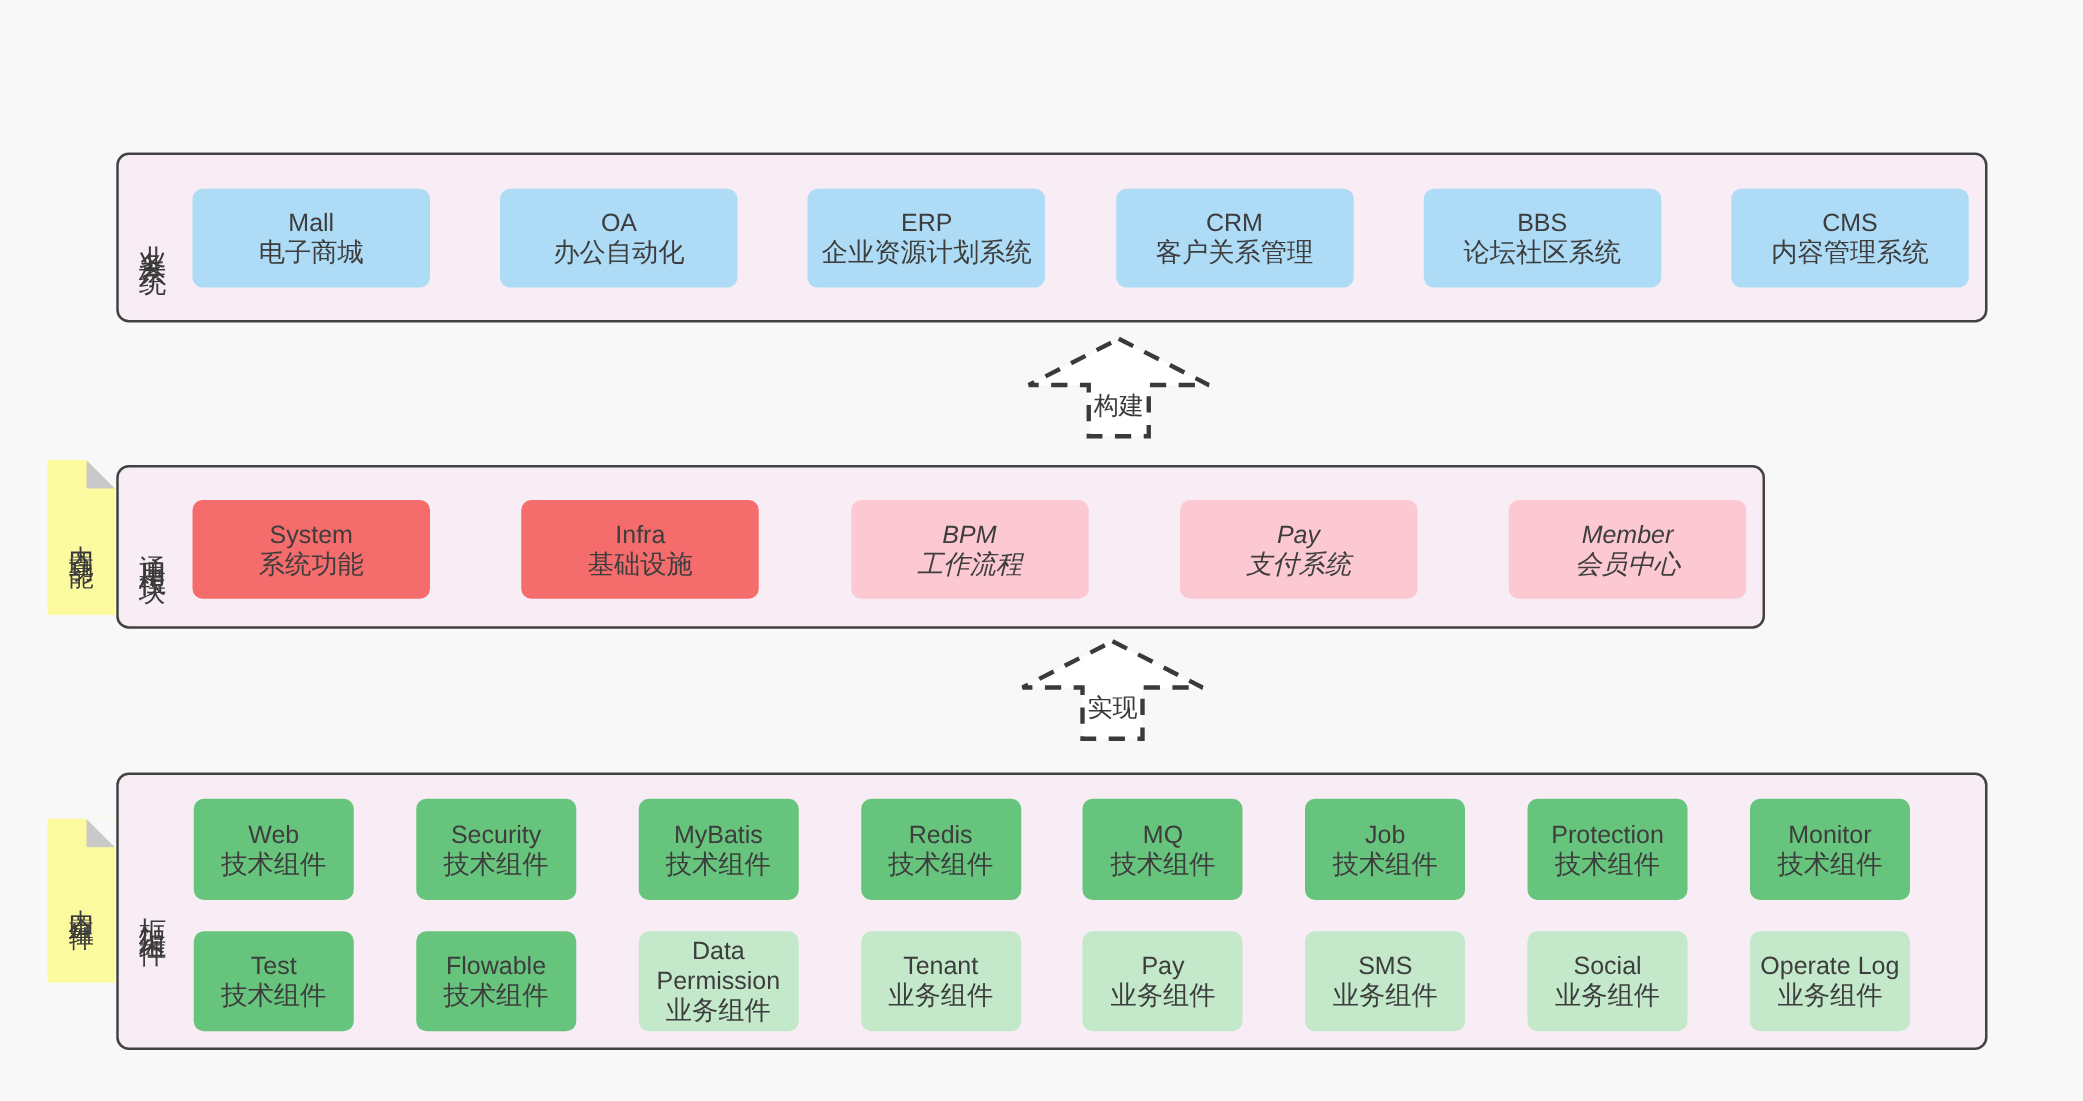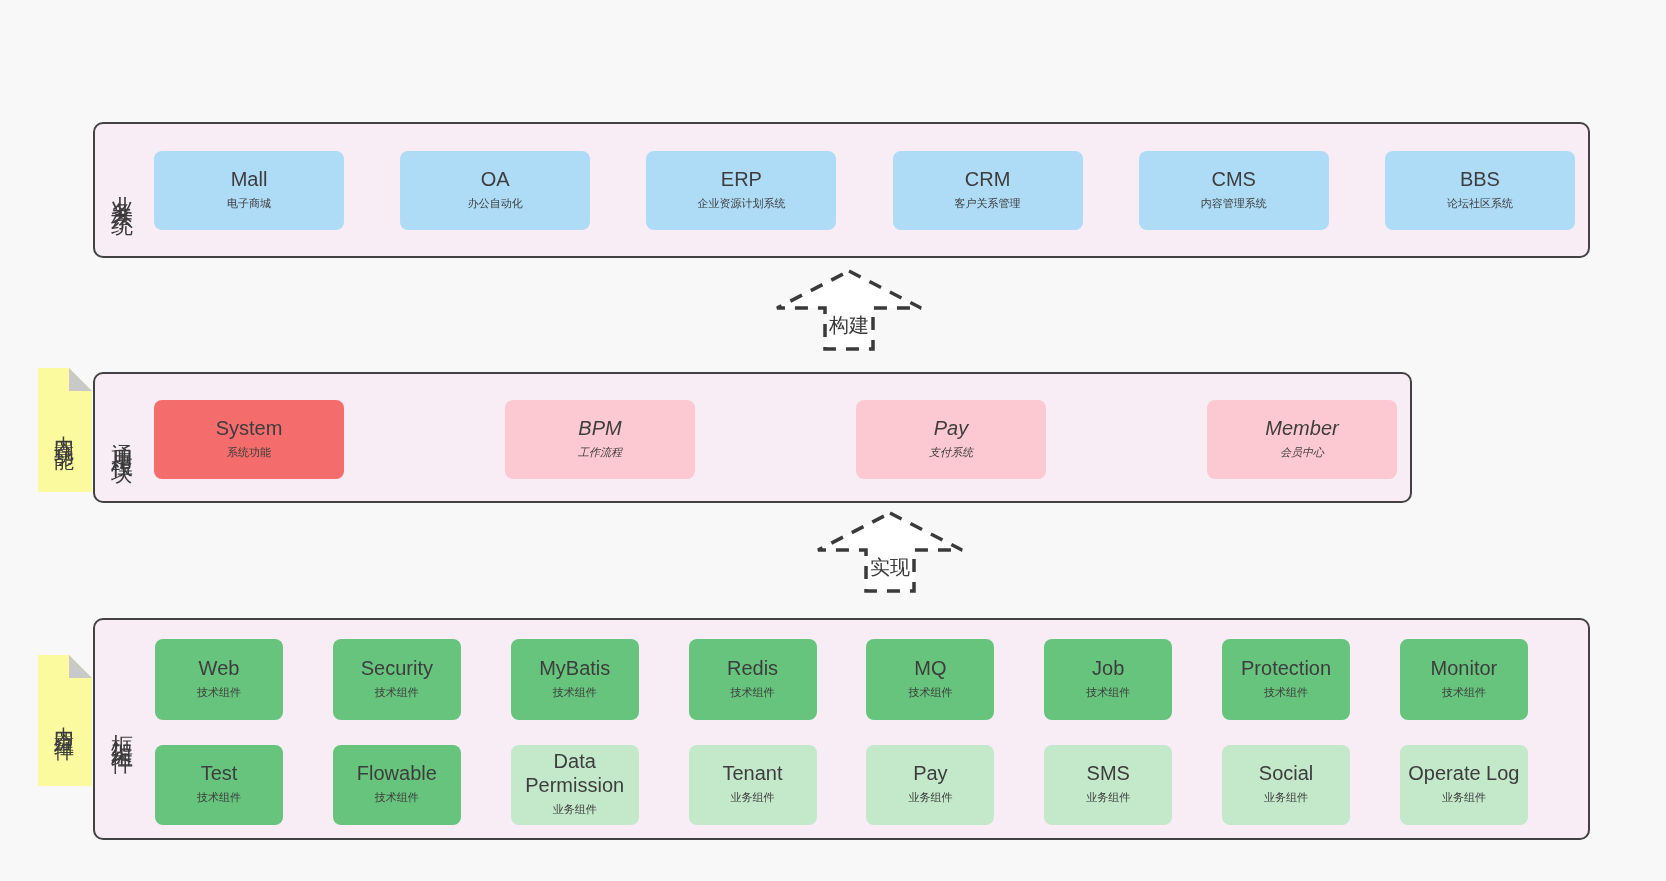--- a/index.html
+++ b/index.html
@@ -10,21 +10,21 @@
   .panel{position:absolute;background:#f8edf5;border:2.5px solid #424242;border-radius:10px;box-sizing:border-box;}
   .v-label{position:absolute;left:12px;top:50%;transform:translateY(-50%);
     writing-mode:vertical-rl;text-orientation:upright;font-size:22px;letter-spacing:6px;
     color:#3a3a3a;white-space:nowrap;}
 
   
   .row{position:absolute;display:flex;justify-content:space-between;align-items:stretch;}
   .box{flex:0 0 auto;border-radius:8px;display:flex;flex-direction:column;align-items:center;
     justify-content:center;text-align:center;color:#3d3d3d;padding:2px 4px;box-sizing:border-box;}
   .box .en{font-size:20px;line-height:24px;}
-  .box .cn{font-size:11px;line-height:24px;}
+  .box .cn{font-size:21px;line-height:24px;}
   .w190{width:190px;}
   .w142{width:128px;}
   .blue{background:#aedcf7;}
   .red{background:#f56c6c;}
   .pink{background:#fcc9d3;font-style:italic;}
   .green{background:#67c47d;}
   .lgreen{background:#c3e8ca;}
 
   
   .sticky{position:absolute;width:54px;background:#fbfa9e;display:flex;align-items:center;justify-content:center;}
@@ -59,48 +59,52 @@
       </div>
       <div class="box blue w190">
         <div class="en">ERP</div>
         <div class="cn">企业资源计划系统</div>
       </div>
       <div class="box blue w190">
         <div class="en">CRM</div>
         <div class="cn">客户关系管理</div>
       </div>
       <div class="box blue w190">
+        <div class="en">BBS</div>
+        <div class="cn">论坛社区系统</div>
+      </div>
+      <div class="box blue w190">
         <div class="en">CMS</div>
         <div class="cn">内容管理系统</div>
       </div>
-      <div class="box blue w190">
-        <div class="en">BBS</div>
-        <div class="cn">论坛社区系统</div>
-      </div>
     </div>
   </section>
 
-  <div class="arrow" style="left:774px;top:268px;">
+  <div class="arrow" style="left:820px;top:268px;">
     <svg width="150" height="85" viewBox="0 0 150 85">
       <polygon points="75,3 147,40 99,40 99,81 51,81 51,40 3,40" fill="#ffffff" stroke="#3a3a3a" stroke-width="3.5" stroke-dasharray="13 10" stroke-linejoin="miter"></polygon>
     </svg>
     <div class="a-label">构建</div>
   </div>
 
   <div class="sticky" style="left:38px;top:368px;height:124px;">
     <div class="s-label">内置功能</div>
   </div>
 
   <section class="panel" style="left:93px;top:372px;width:1319px;height:131px;">
     <div class="v-label">通用模块</div>
     <div class="row" style="left:59px;right:13px;top:26px;height:79px;">
       <div class="box red w190">
         <div class="en">System</div>
         <div class="cn">系统功能</div>
       </div>
+      <div class="box red w190">
+        <div class="en">Infra</div>
+        <div class="cn">基础设施</div>
+      </div>
       <div class="box pink w190">
         <div class="en">BPM</div>
         <div class="cn">工作流程</div>
       </div>
       <div class="box pink w190">
         <div class="en">Pay</div>
         <div class="cn">支付系统</div>
       </div>
       <div class="box pink w190">
         <div class="en">Member</div>

